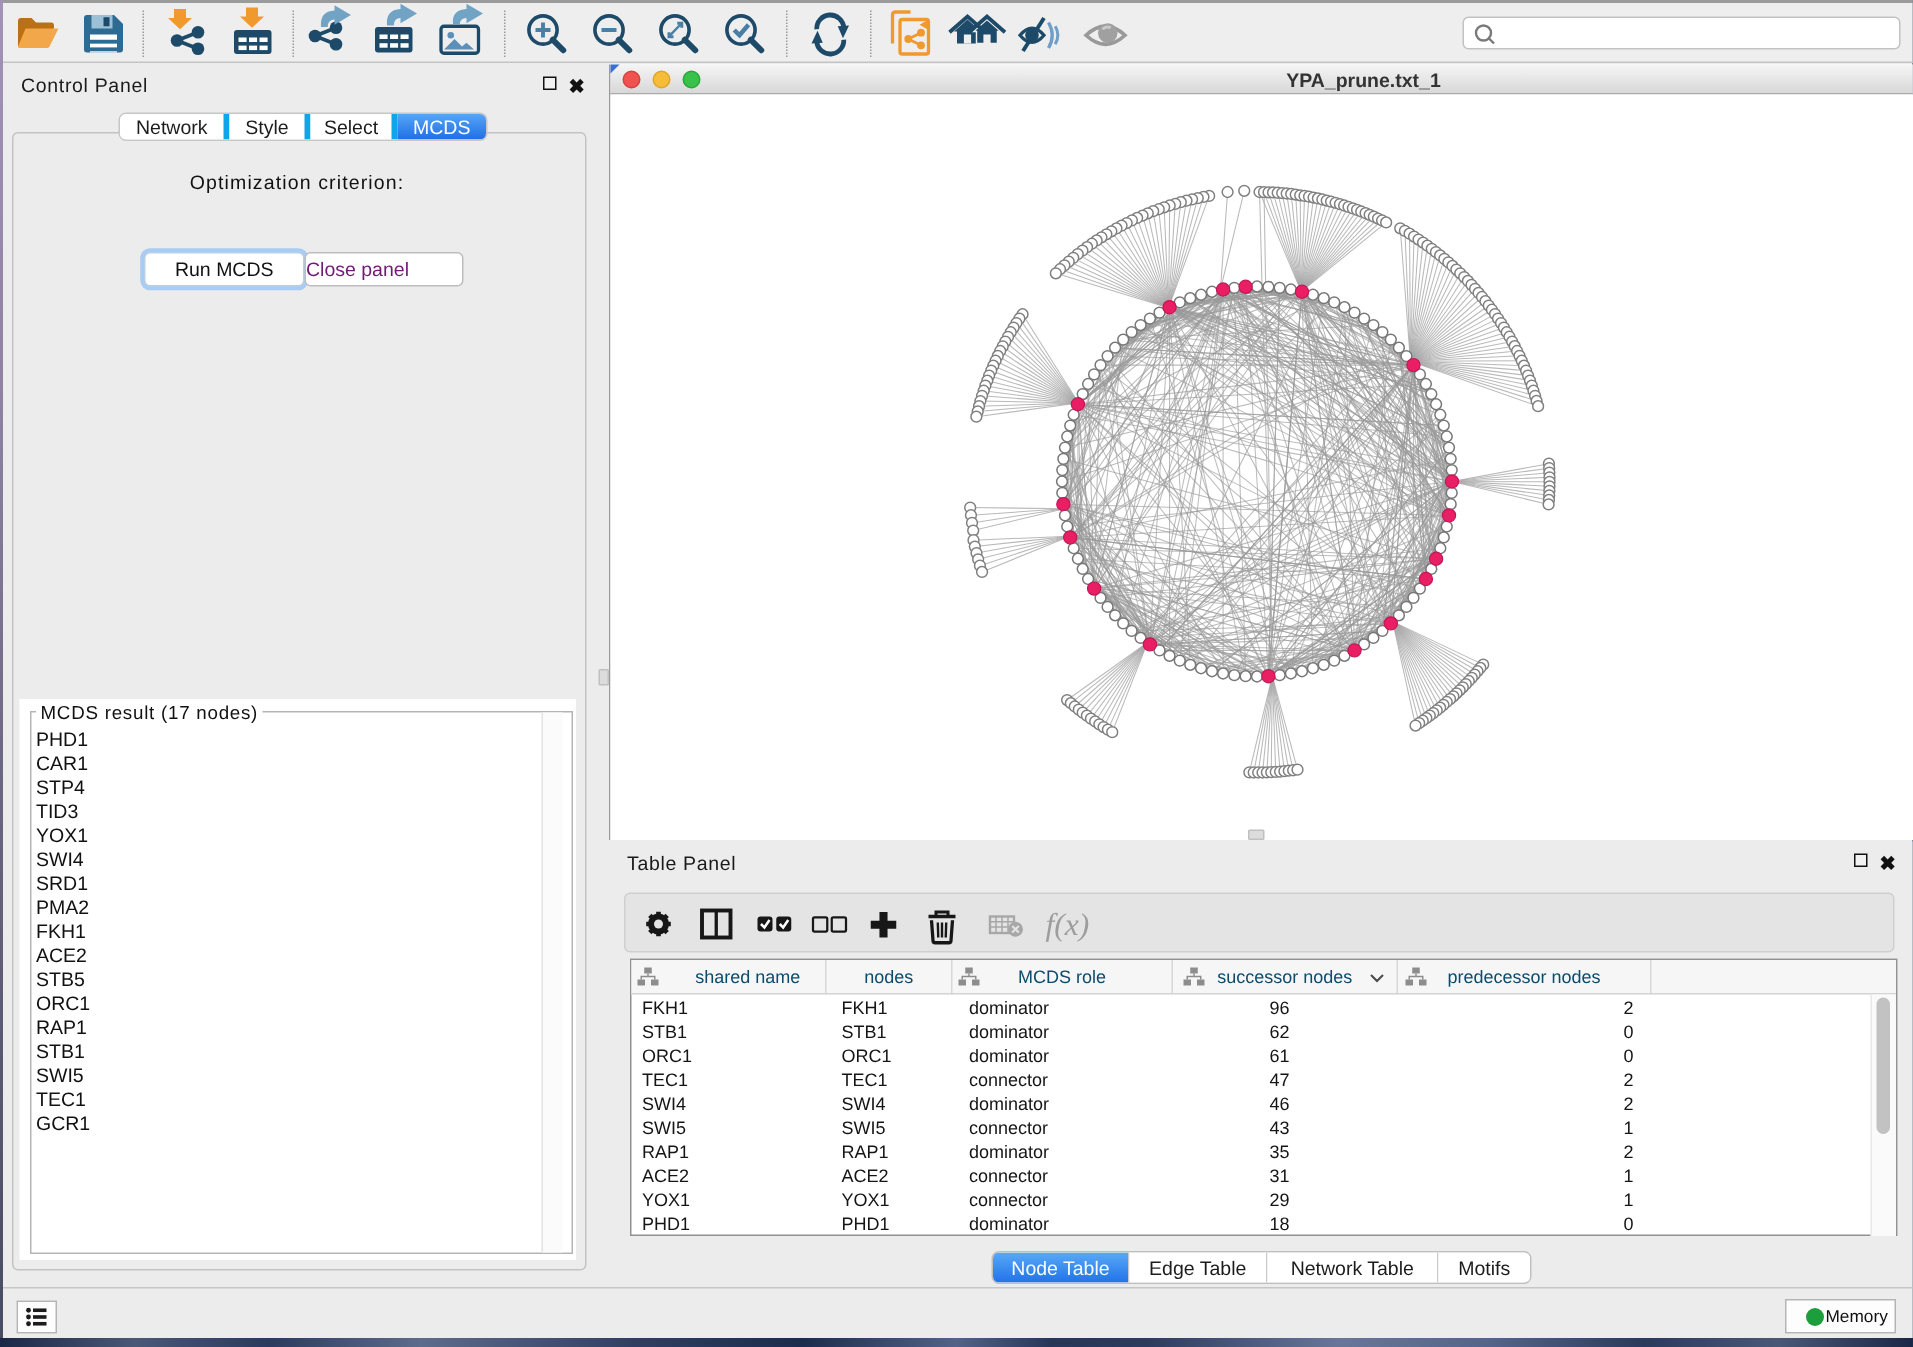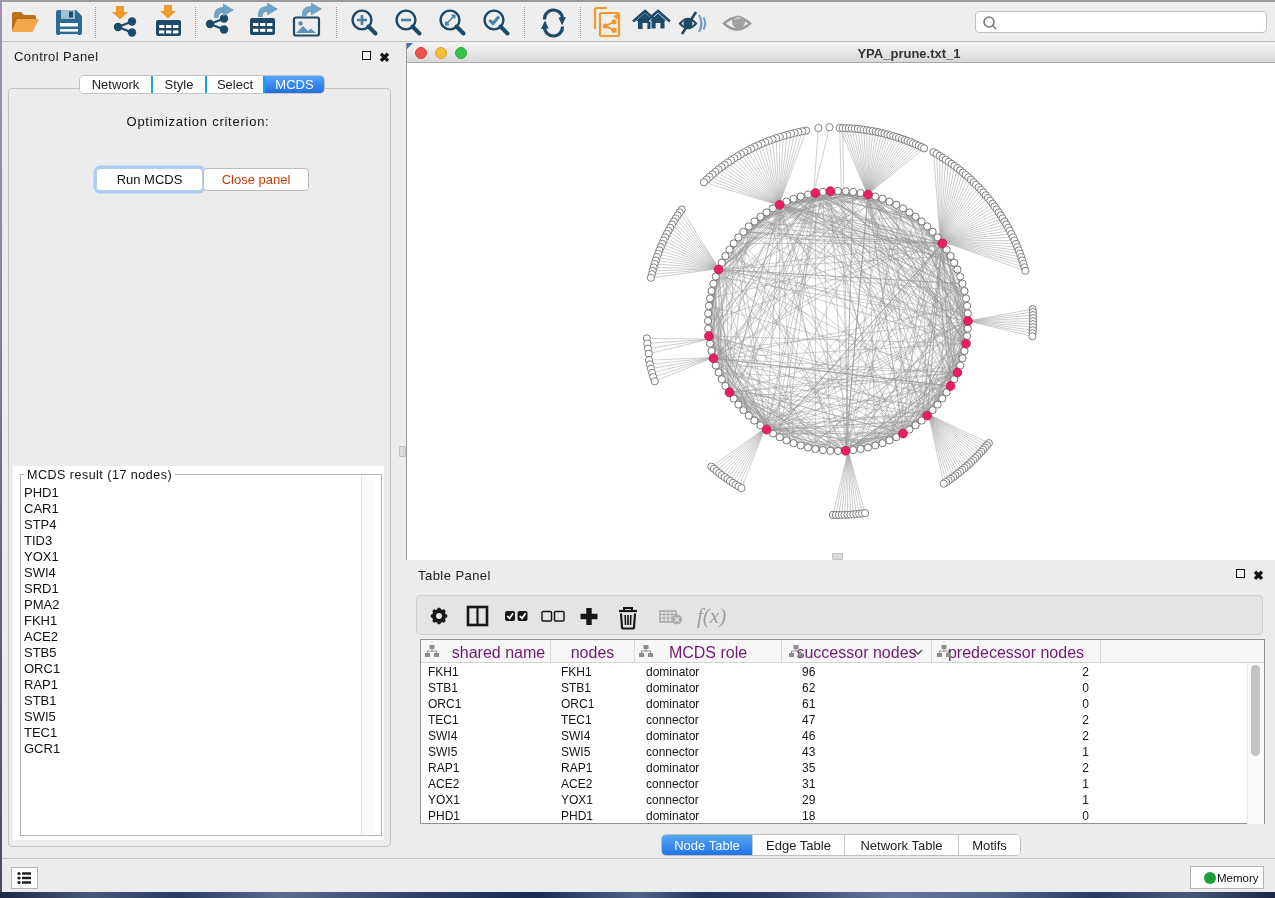--- a/index.html
+++ b/index.html
@@ -10,58 +10,58 @@
 #topline { position:absolute; left:0; top:0; width:1275px; height:1.5px; background:#9a9a9a; }
 #toolbar { position:absolute; left:2px; top:2px; width:1273px; height:40px; background:#eeeeee; border-bottom:1px solid #c4c4c4; }
 .tsep { position:absolute; top:5px; height:31px; width:0; border-left:1px dotted #999; }
 #searchbox { position:absolute; left:973px; top:9px; width:292px; height:22px; background:#fff; border:1px solid #c2c2c2; border-radius:4px; }
 
 #cpanel { position:absolute; left:2px; top:42px; width:392px; height:816px; background:#ececec; }
 #cp-title { position:absolute; left:12px; top:7px; font-size:13px; letter-spacing:0.45px; color:#1a1a1a; }
 .float-sq { position:absolute; width:9px; height:9px; border:1.5px solid #111; background:#f2f2f2; }
 .close-x { position:absolute; font-size:13px; font-weight:bold; color:#111; line-height:9px; }
 #cp-tabs { position:absolute; left:77px; top:33px; height:19px; display:flex; border:1px solid #c6c6c6; border-radius:5px; overflow:hidden; background:#fff; }
-.cptab { height:100%; display:flex; align-items:center; justify-content:center; font-size:13px; color:#1c1c1c; border-right:2px solid #0ea5e9; background:#fff; }
+.cptab { height:100%; display:flex; align-items:center; justify-content:center; font-size:13px; color:#1c1c1c; border-right:4px solid #0ea5e9; background:#fff; }
 .cptab:last-child { border-right:none; }
 .cptab.sel { background:linear-gradient(#56a5f5,#1f6fe8); color:#fff; }
 #cp-content { position:absolute; left:6px; top:46px; width:383px; height:759px; border:1px solid #c3c3c3; border-radius:4px; }
 #opt-label { position:absolute; left:0; top:72px; width:100%; text-align:center; font-size:13px; letter-spacing:0.75px; color:#111; }
 #combo { position:absolute; left:43px; top:94px; width:311px; height:20px; background:#fff; border:1px solid #bfbfbf; border-radius:4px; }
 #combo-text { position:absolute; left:12px; top:2px; font-size:13.5px; color:#111; }
 #combo-btn { position:absolute; right:0; top:0; width:17px; height:18px; border-radius:0 4px 4px 0; background:linear-gradient(#55a4f6,#1668ee); }
 #run-btn { position:absolute; left:94px; top:126px; width:107px; height:23px; background:#fff; border:1px solid #b9cfe8; border-radius:4px; box-shadow:0 0 0 2.5px #a9ccf4; font-size:13px; color:#111; text-align:center; line-height:21px; }
-#close-btn { position:absolute; left:201px; top:126px; width:106px; height:23px; background:#fff; border:1px solid #bdbdbd; border-radius:4px; font-size:13px; color:#c2410c; text-align:center; line-height:21px; }
+#close-btn { position:absolute; left:201px; top:126px; width:106px; height:23px; background:#fff; border:1px solid #bdbdbd; border-radius:4px; font-size:13px; color:#701a75; line-height:21px; }
 #mcds-box { position:absolute; left:11px; top:424px; width:371px; height:374px; background:#fff; }
 #mcds-border { position:absolute; left:7px; top:8px; width:362px; height:362px; border:1px solid #b5b5b5; }
 #mcds-legend { position:absolute; left:11px; top:2px; background:#fff; padding:0 3px; font-size:12.5px; letter-spacing:0.5px; color:#111; }
 #mcds-list { position:absolute; left:11px; top:19px; font-size:13px; color:#111; line-height:16px; }
 #mcds-sbar { position:absolute; right:9px; top:9px; width:14px; height:360px; background:#fbfbfb; border-left:1px solid #e3e3e3; }
 
 #vsplit-handle { position:absolute; left:399px; top:446px; width:7px; height:11px; background:#dcdcdc; border:1px solid #c0c0c0; border-radius:1px; }
 
 #netwin { position:absolute; left:406px; top:43px; width:869px; height:517px; border-left:1px solid #9a9a9a; background:#fff; }
 #net-titlebar { position:absolute; left:0; top:0; width:100%; height:20px; background:linear-gradient(#f5f5f5,#d8d8d8); border-bottom:1px solid #ababab; }
 .tl { position:absolute; top:4px; width:12px; height:12px; border-radius:50%; }
 #net-title { position:absolute; top:3px; left:402px; width:200px; text-align:center; font-size:13px; font-weight:600; color:#333; }
 #net-canvas { position:absolute; left:0; top:20px; width:869px; height:497px; background:#fff; overflow:hidden; }
 #hsplit-handle { position:absolute; left:832px; top:553px; width:11px; height:7px; background:#dcdcdc; border:1px solid #c0c0c0; border-radius:1px; }
 
 #tpanel { position:absolute; left:395px; top:561px; width:880px; height:297px; background:#ececec; }
 #tp-title { position:absolute; left:23px; top:7px; font-size:13px; letter-spacing:0.45px; color:#1a1a1a; }
 #tp-toolbar { position:absolute; left:21px; top:34px; width:847px; height:40px; background:#e4e4e4; border:1px solid #cfcfcf; border-radius:4px; }
 #tp-table { position:absolute; left:25px; top:78px; width:845px; height:185px; background:#fff; border:1px solid #919191; }
-#tp-header { position:absolute; left:0; top:0; width:100%; height:23px; background:#f6f6f6; border-bottom:1px solid #d4d4d4; font-size:16px; color:#701a75; }
+#tp-header { position:absolute; left:0; top:0; width:100%; height:23px; background:#f6f6f6; border-bottom:1px solid #d4d4d4; font-size:12px; color:#0c4a6e; }
 .th { position:absolute; top:0; height:23px; border-right:1px solid #d8d8d8; }
 .th span { position:absolute; width:100%; text-align:center; top:4px; }
 .th.first span { transform:translateX(13px); }
 .row { position:absolute; height:16px; font-size:12px; color:#151515; width:100%; }
 .c1 { position:absolute; left:7px; }
 .c2 { position:absolute; left:140px; }
 .c3 { position:absolute; left:225px; }
-.c4 { position:absolute; left:381px; width:142px; text-align:left; }
+.c4 { position:absolute; left:361px; width:142px; text-align:center; }
 .c5 { position:absolute; left:511px; width:157px; text-align:right; }
 #tp-sbar { position:absolute; right:0; top:23px; width:17px; height:161px; background:#fafafa; border-left:1px solid #e8e8e8; }
 #tp-thumb { position:absolute; left:3px; top:2px; width:9px; height:91px; background:#c2c2c2; border-radius:4.5px; }
 #tp-tabs { position:absolute; left:266px; top:273px; height:22px; display:flex; border:1px solid #bfbfbf; border-radius:5px; overflow:hidden; background:#fff; }
 .tptab { height:100%; display:flex; align-items:center; justify-content:center; font-size:13px; color:#1c1c1c; border-right:1px solid #c9c9c9; background:#fff; }
 .tptab:last-child { border-right:none; }
 .tptab.sel { background:linear-gradient(#58a8f7,#2273e8); color:#f8fbff; }
 
 #statusbar { position:absolute; left:0px; top:858px; width:1275px; height:34px; background:#ececec; border-top:1px solid #c6c6c6; }
 #sb-listbtn { position:absolute; left:11px; top:8px; width:27px; height:22px; background:#fdfdfd; border:1px solid #b5b5b5; }

